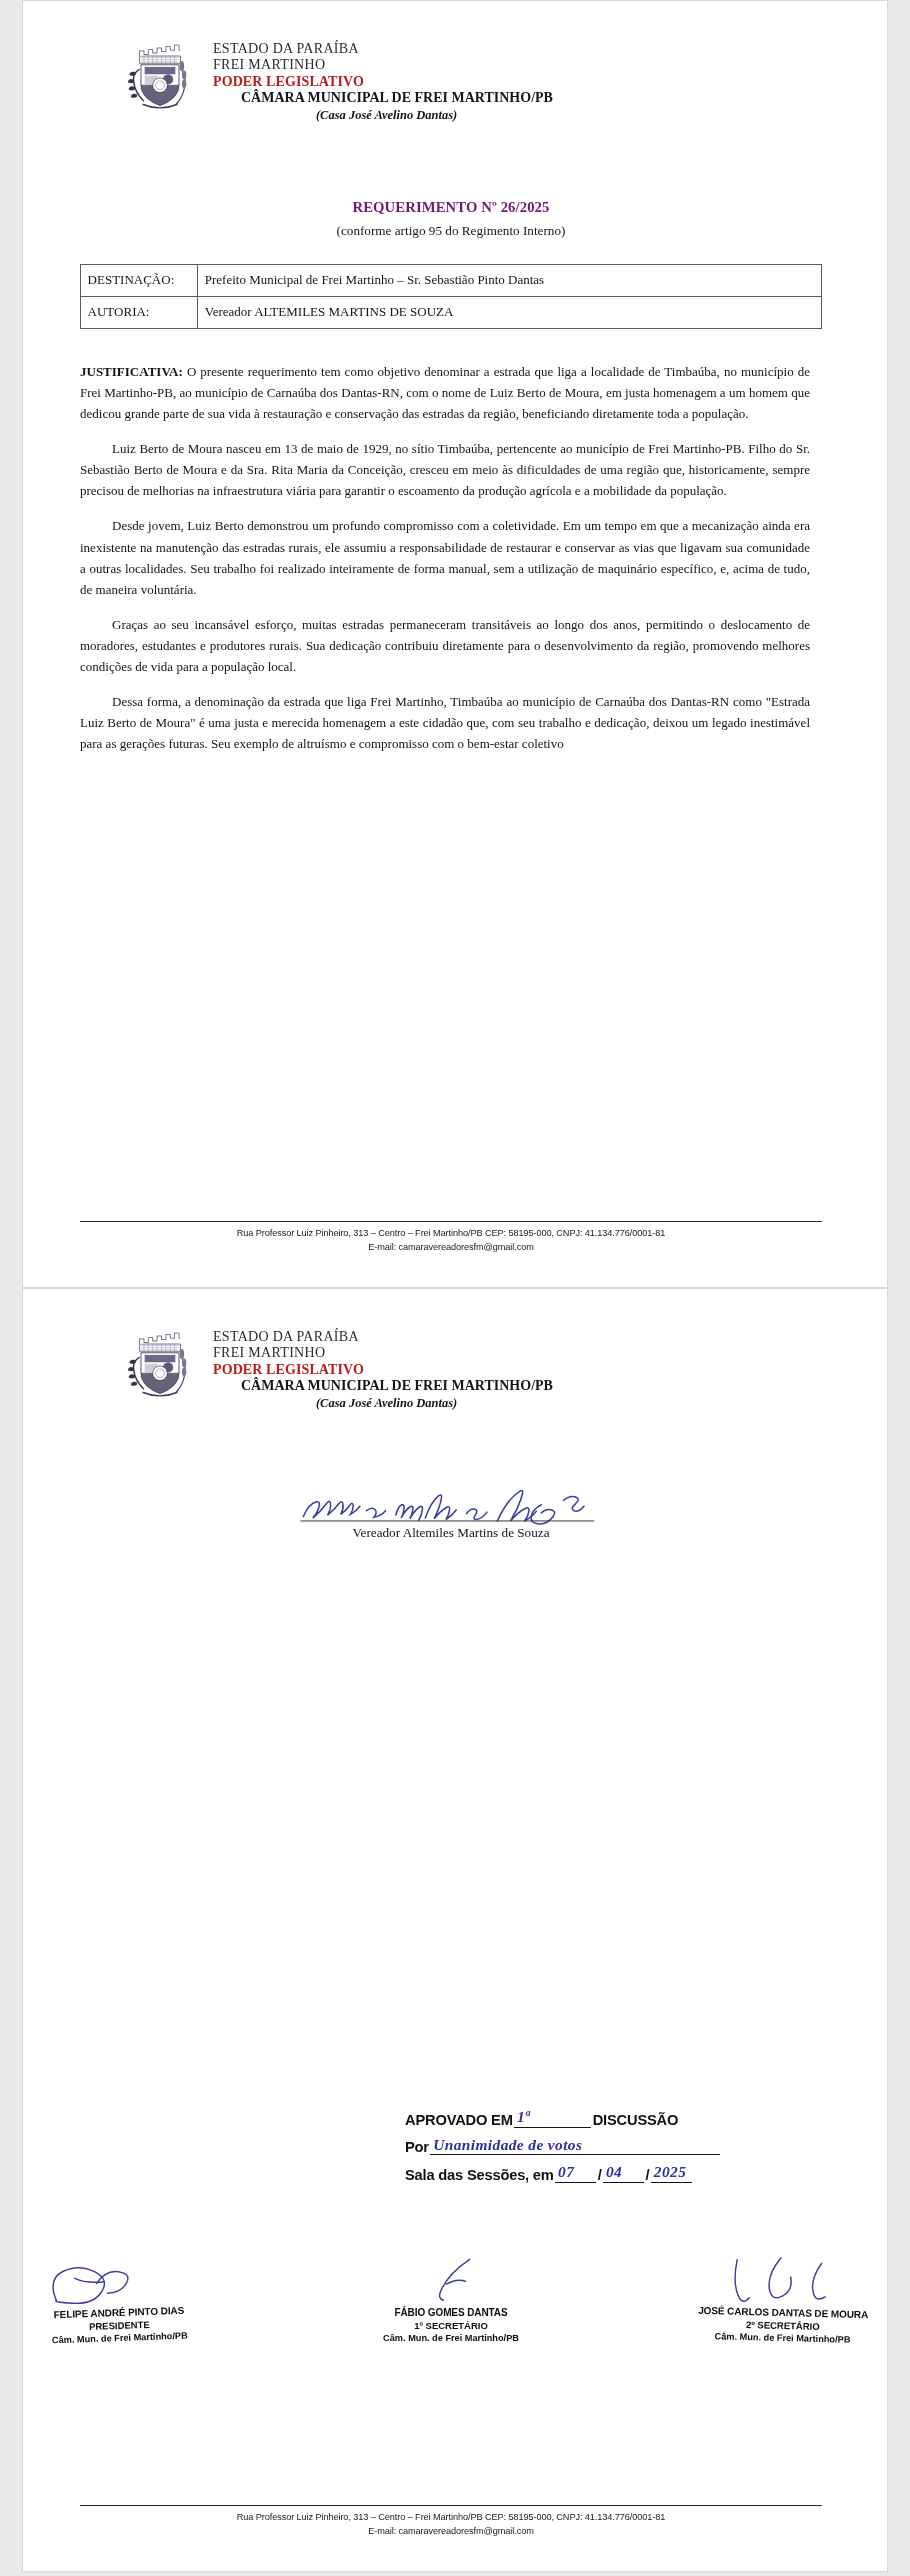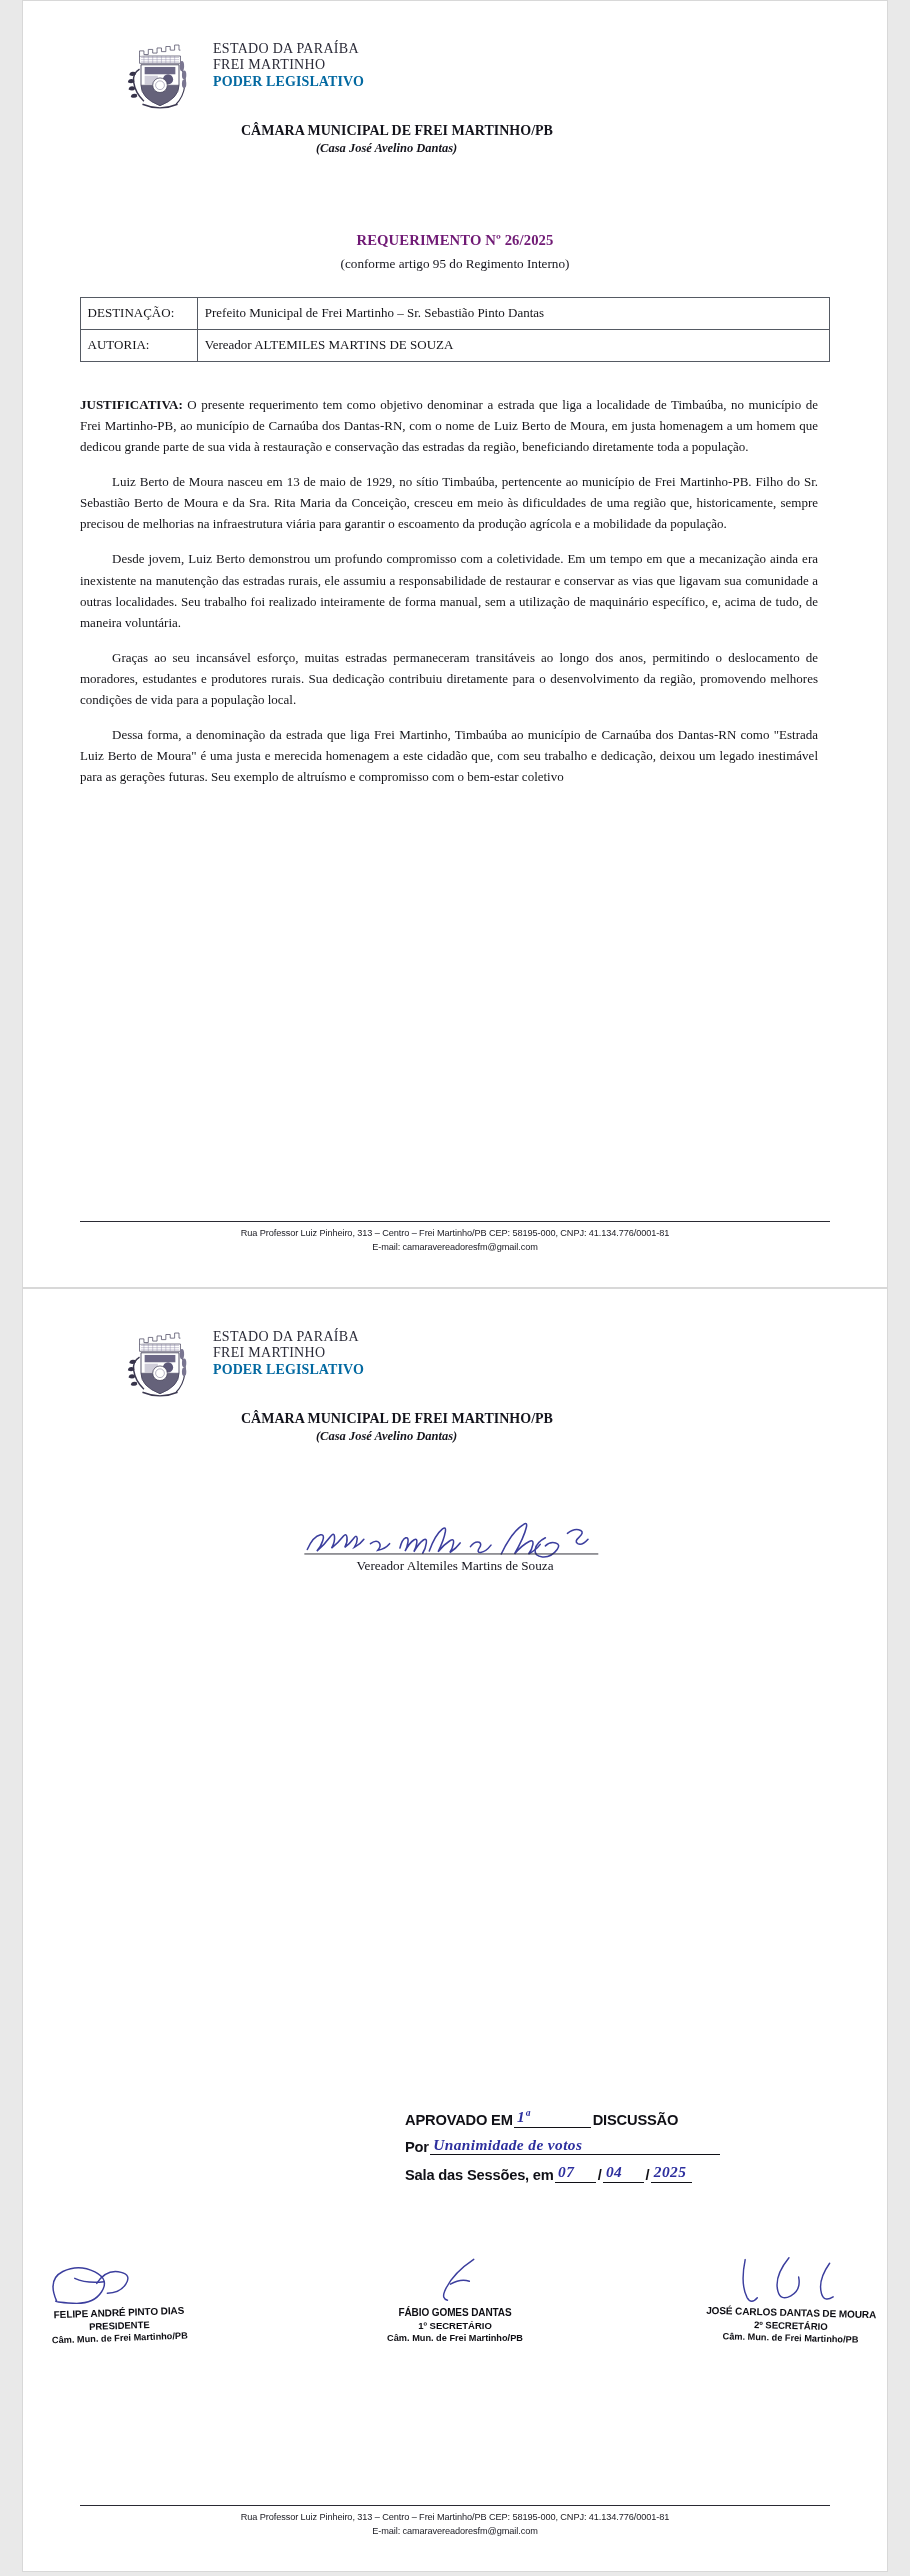--- a/index.html
+++ b/index.html
@@ -17,21 +17,21 @@
     position: relative;
   }
 
   
   .page {
     width: 866px;
     margin: 0 auto;
     background: #ffffff;
     position: relative;
     box-sizing: border-box;
-    padding: 0 0 0 0;
+    padding: 0 8px 0 0;
     border: 0.7px solid #d8d8d8;
   }
   .page-1 { height: 1288px; }
   .page-2 { height: 1284px; }
 
   .page-inner {
     padding: 0 57px;
     box-sizing: border-box;
     height: 100%;
     position: relative;
@@ -68,29 +68,28 @@
     font-family: "Liberation Serif", serif;
     font-size: 14px;
     letter-spacing: 0.3px;
     color: #2b2b38;
   }
   .lh-l3 {
     font-family: "Liberation Serif", serif;
     font-size: 14px;
     font-weight: bold;
     letter-spacing: 0.1px;
-    color: #0369a1;
+    color: #b91c1c;
   }
   .lh-l4 {
     font-family: "Liberation Serif", serif;
     font-size: 14px;
     font-weight: bold;
     color: #14141c;
     padding-left: 28px;
-    margin-top: 33px;
   }
   .lh-l5 {
     font-family: "Liberation Serif", serif;
     font-size: 12.5px;
     font-weight: bold;
     font-style: italic;
     color: #14141c;
     text-align: center;
     padding-left: 7.3px;
     padding-top: 1.5px;

